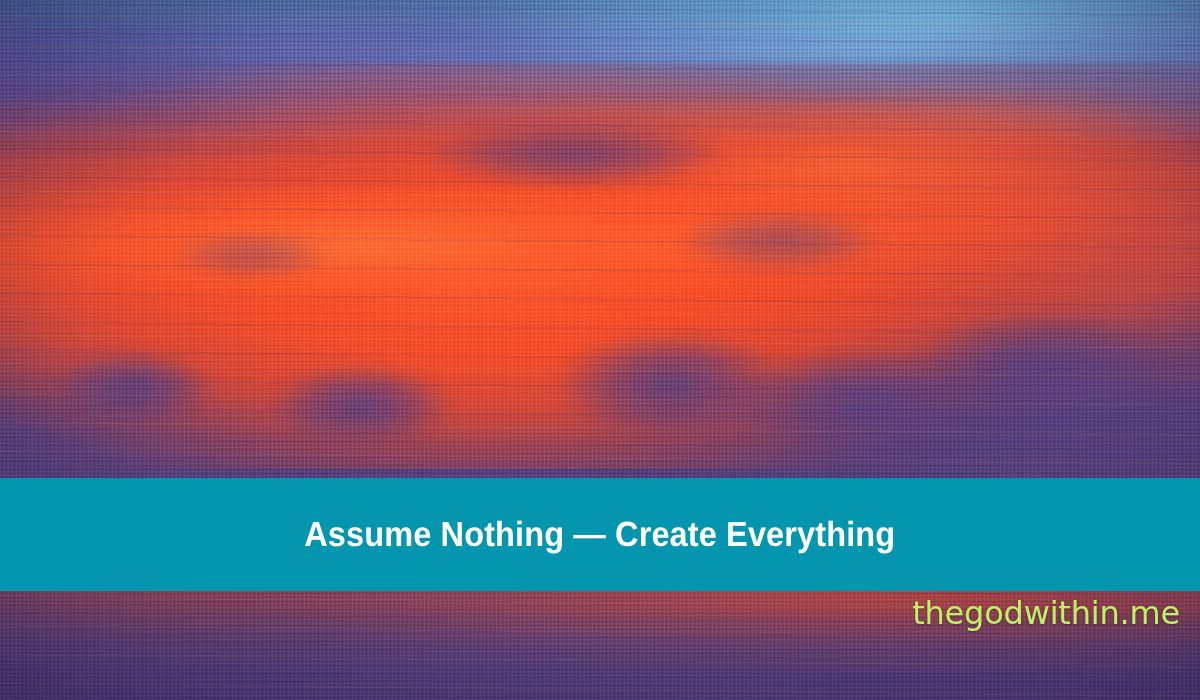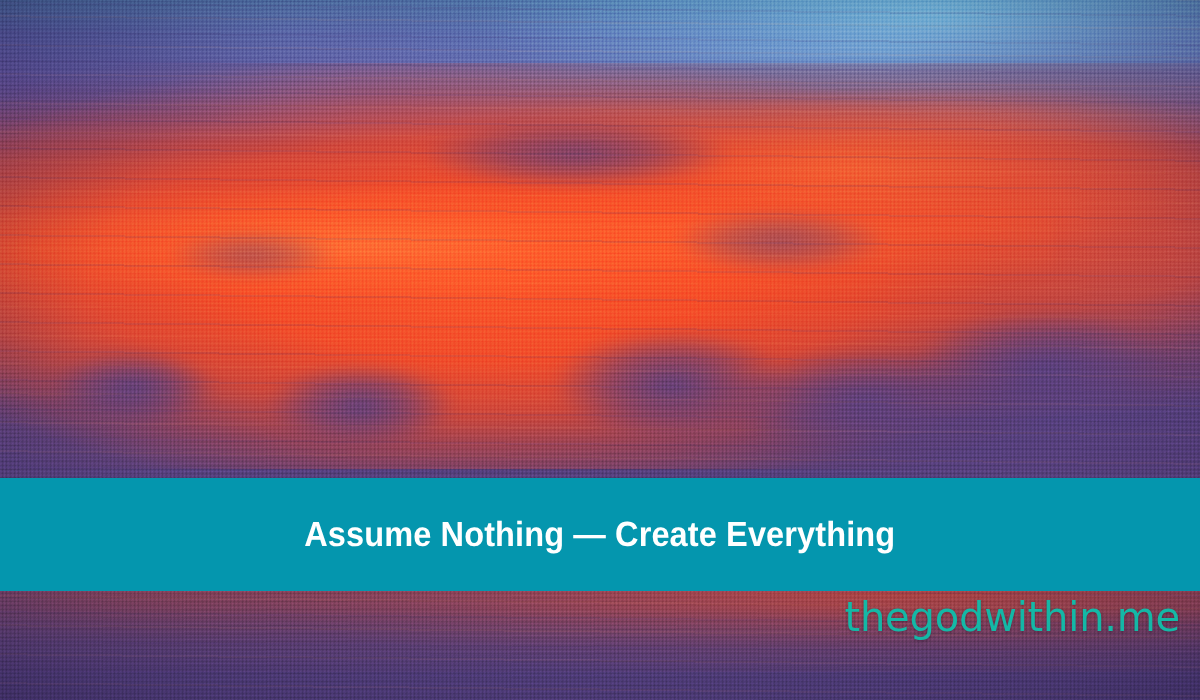--- a/index.html
+++ b/index.html
@@ -301,24 +301,24 @@
     transform-origin: center;
     text-rendering: geometricPrecision;
   }
 
   
   .watermark {
     position: absolute;
     right: 20px;
     top: 597px;
     z-index: 4;
-    color: #14b8a6;
+    color: #bef264;
     font-family: "DejaVu Sans", sans-serif;
     font-weight: 400;
-    font-size: 40px;
+    font-size: 32px;
     line-height: 1;
     letter-spacing: -0.2px;
     white-space: nowrap;
     text-shadow: 0 1px 3px rgba(40,10,30,0.35);
   }
 </style>
 </head>
 <body>
 
 <div class="banner">

